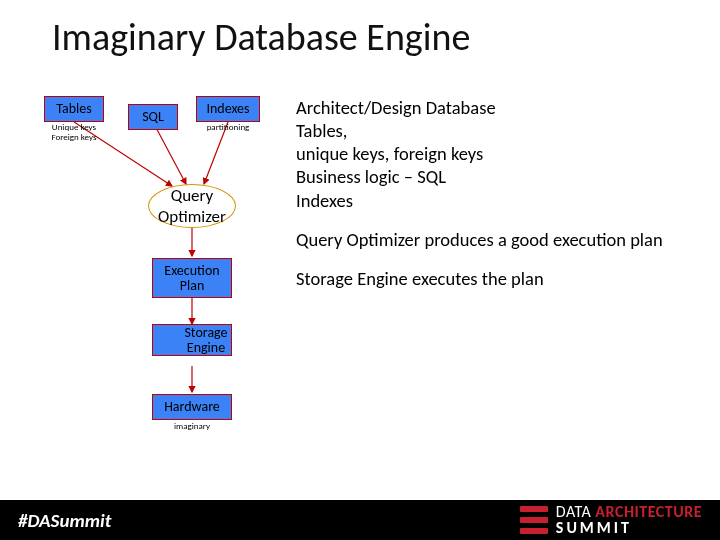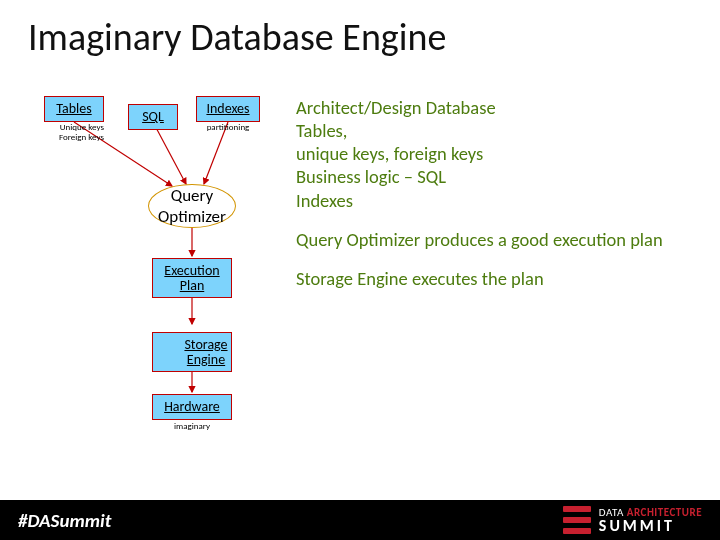--- a/index.html
+++ b/index.html
@@ -7,81 +7,80 @@
     width: 720px;
     height: 540px;
     font-family: Calibri, Arial, sans-serif;
     background: #fff;
     position: relative;
     overflow: hidden;
   }
   .slide-title {
     position: absolute;
     top: 14px;
-    left: 28px;
+    left: 52px;
     font-size: 38px;
     font-weight: 400;
     color: #111;
   }
   .diagram {
     position: absolute;
     top: 96px;
     left: 44px;
     width: 216px;
     height: 370px;
   }
   .box {
     position: absolute;
     border: 1px solid #c00000;
-    background: #7dd3fc;
+    background: #3b82f6;
     text-align: center;
     font-size: 14px;
     line-height: 1.1;
     display: flex;
     flex-direction: column;
     justify-content: center;
-    text-decoration: underline;
   }
   .box-tables   { left: 0;   top: 0; width: 60px; height: 26px; }
   .box-sql      { left: 84px; top: 0; width: 50px; height: 26px; margin-top: 8px; }
   .box-indexes  { left: 152px; top: 0; width: 64px; height: 26px; }
   .sub-tables {
     position: absolute; left: 0; top: 26px; width: 60px;
-    font-size: 9px; line-height: 1.1; text-align: right;
+    font-size: 9px; line-height: 1.1; text-align: center;
   }
   .sub-indexes {
     position: absolute; left: 152px; top: 26px; width: 64px;
     font-size: 9px; line-height: 1.1; text-align: center;
   }
   .ellipse-qo {
     position: absolute;
     left: 104px; top: 88px;
     width: 88px; height: 44px;
     border: 1.5px solid #d29400;
     border-radius: 50%;
     display: flex; flex-direction: column;
     align-items: center; justify-content: center;
     font-size: 17px;
   }
   .box-exec    { left: 108px; top: 162px; width: 80px; height: 40px; font-size: 14px;}
-  .box-storage { left: 108px; top: 236px; width: 80px; height: 40px; font-size: 14px; padding-left: 28px;}
+  .box-storage { left: 108px; top: 228px; width: 80px; height: 32px; font-size: 14px; padding-left: 28px;}
   .box-hw      { left: 108px; top: 298px; width: 80px; height: 26px; font-size: 14px;}
   .sub-hw {
     position: absolute; left: 108px; top: 324px; width: 80px;
     font-size: 9px; text-align: center;
   }
   .svglines { position:absolute; left:0; top:0; width:216px; height:370px; pointer-events:none; }
 
   .bullets {
     position: absolute;
     top: 96px;
     left: 296px;
     width: 400px;
     font-size: 18.5px;
-    color: #4d7c0f;
+    color: #000000;
   }
   .para { margin-bottom: 16px; line-height: 1.25; }
 
   .footer {
     position: absolute;
     left: 0; bottom: 0;
     width: 720px; height: 40px;
     background: #000;
     color: #fff;
     display: flex;
@@ -100,21 +99,21 @@
     font-size: 14px;
   }
   .brand-icon {
     width: 28px; height: 28px;
     display: flex; flex-direction: column; justify-content: space-between;
   }
   .brand-icon span {
     display:block; width:100%; height:6px; background:#c7202f; border-radius:1px;
   }
   .brand-text { line-height: 1; }
-  .brand-text .l1 { font-size: 11px; letter-spacing: 0.5px; }
+  .brand-text .l1 { font-size: 16px; letter-spacing: 0.5px; }
   .brand-text .arch { color:#c7202f; font-weight:700; }
   .brand-text .l2 { font-size: 16px; font-weight:700; letter-spacing: 3px; }
 </style>
 </head>
 <body>
 
 <div class="slide-title">Imaginary Database Engine</div>
 
 <div class="diagram">
   <svg class="svglines">

